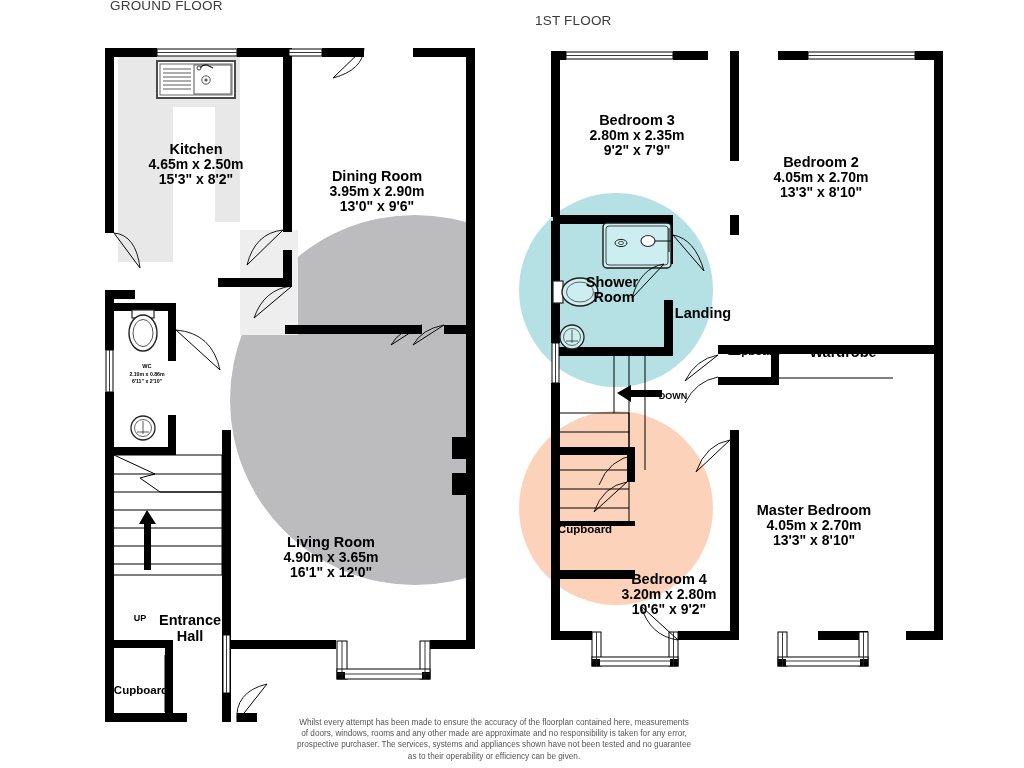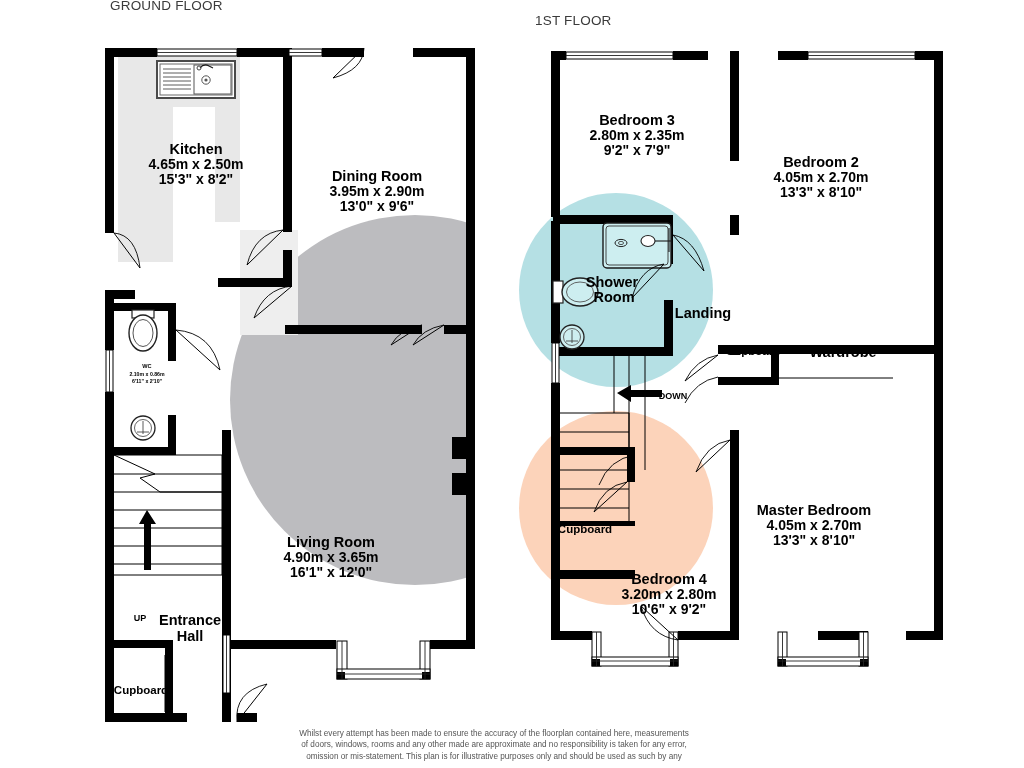--- a/index.html
+++ b/index.html
@@ -409,14 +409,15 @@
       <text class="room-name" x="669" y="584" text-anchor="middle">Bedroom 4</text>
       <text class="room-dim" x="669" y="599" text-anchor="middle">3.20m  x 2.80m</text>
       <text class="room-dim" x="669" y="614" text-anchor="middle">10'6"  x 9'2"</text>
     </g>
   </g>
 </svg>
 
 <div class="disclaimer">
   <div>Whilst every attempt has been made to ensure the accuracy of the floorplan contained here, measurements</div>
   <div>of doors, windows, rooms and any other made are approximate and no responsibility is taken for any error,</div>
-  <div>omission or mis-statement. This plan is for illustrative purposes only and should be used as such by any</div>
+  <div>prospective purchaser. The services, systems and appliances shown have not been tested and no guarantee</div>
+  <div>as to their operability or efficiency can be given.</div>
 </div>
 
 </body></html>

